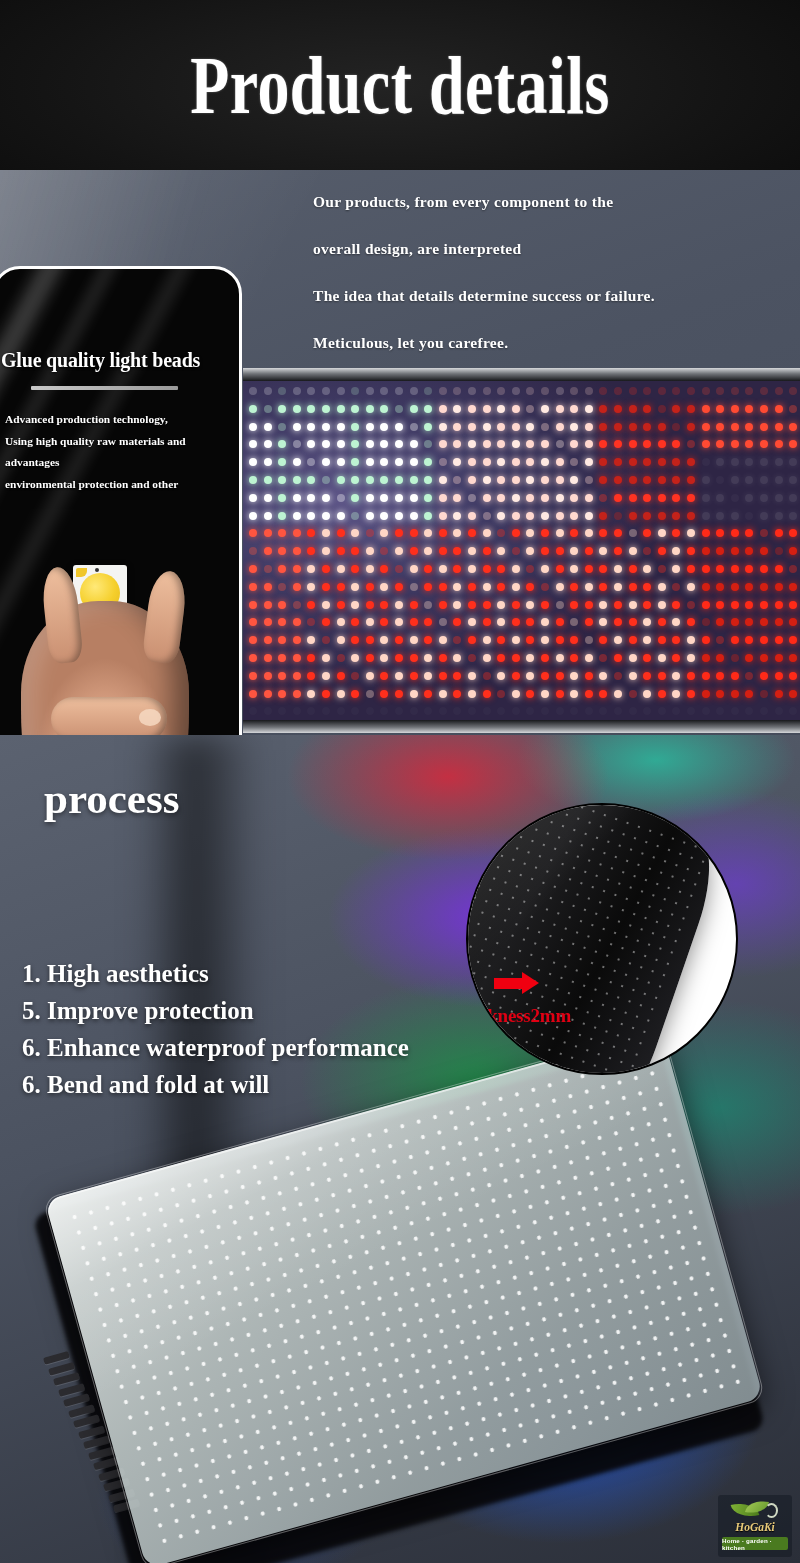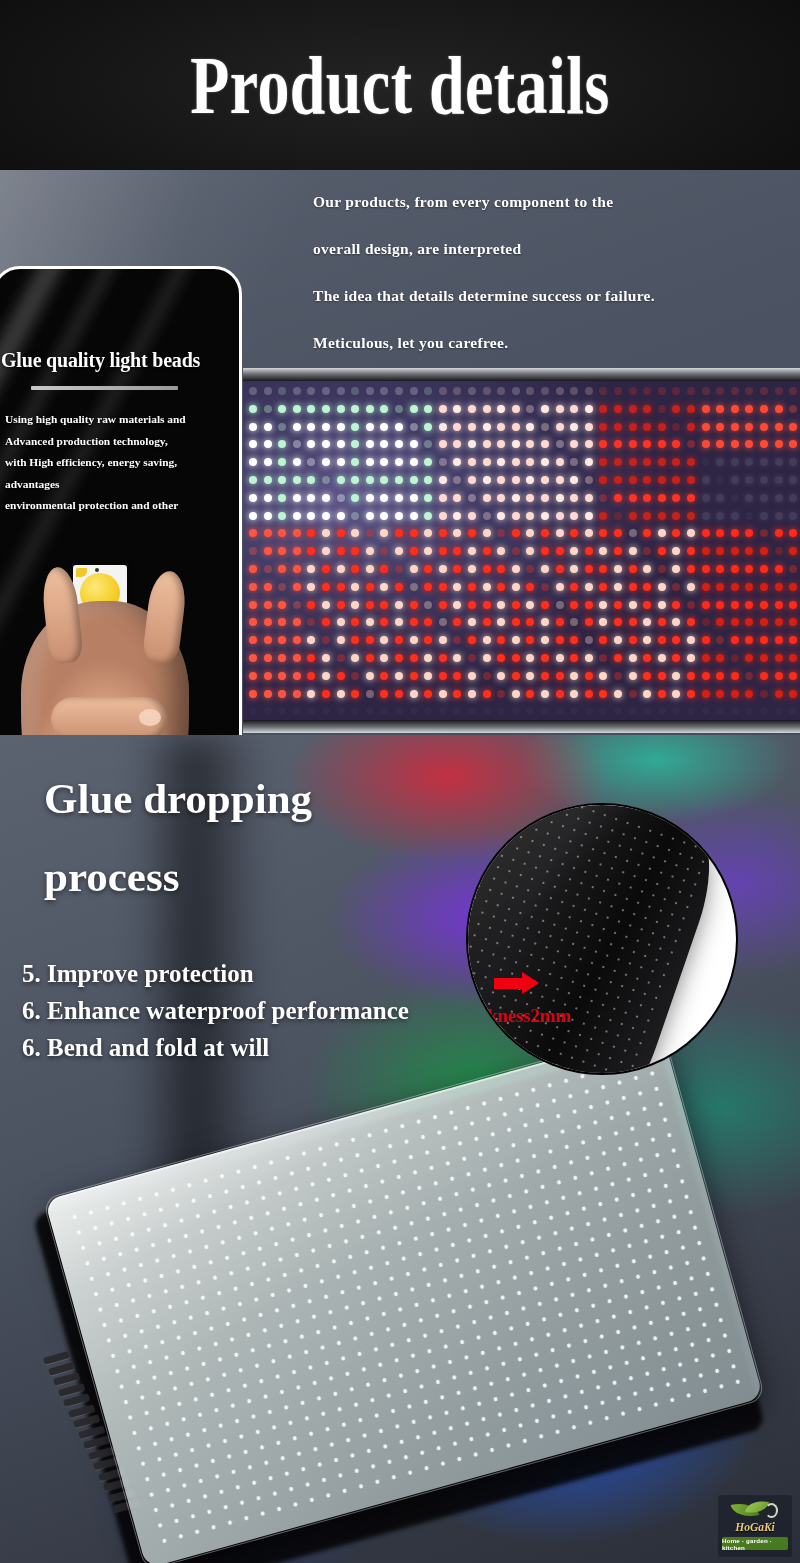--- a/index.html
+++ b/index.html
@@ -1053,23 +1053,22 @@
   <div class="card">
     <div class="card-streaks">
       <i class="s2"></i>
         <i class="s3"></i>
       <i class="s4"></i>
         <i class="s6"></i>
     </div>
     <div class="card-title">Glue quality light beads</div>
     <div class="card-divider"></div>
     <div class="card-body">
+      <div>Advanced production technology,</div>
       <div>Using high quality raw materials and</div>
-      <div>Advanced production technology,</div>
-      <div>with High efficiency, energy saving,</div>
       <div>advantages</div>
       <div>environmental protection and other</div>
     </div>
 
     <div class="cob-wrap">
       <div class="cob-chip">
         <span class="cob-pad tl"></span>
         <span class="cob-pad br"></span>
         <span class="cob-mark"></span>
       </div>
@@ -1082,25 +1081,25 @@
 
       </div>
     </div>
   </div>
 </div>
 
 <div class="bottom">
   <div class="bottom-darkcol"></div>
 
   <div class="bottom-title">
-    <div>Glue dropping</div>
     <div>process</div>
   </div>
 
   <div class="bottom-list">
+    <div>1. High aesthetics</div>
     <div>5. Improve protection</div>
     <div>6. Enhance waterproof performance</div>
     <div>6. Bend and fold at will</div>
   </div>
 </div>
 
 <div class="circle-inset">
   <div class="strip">
     <div class="strip-dots"></div>
     <div class="strip-gloss"></div>

